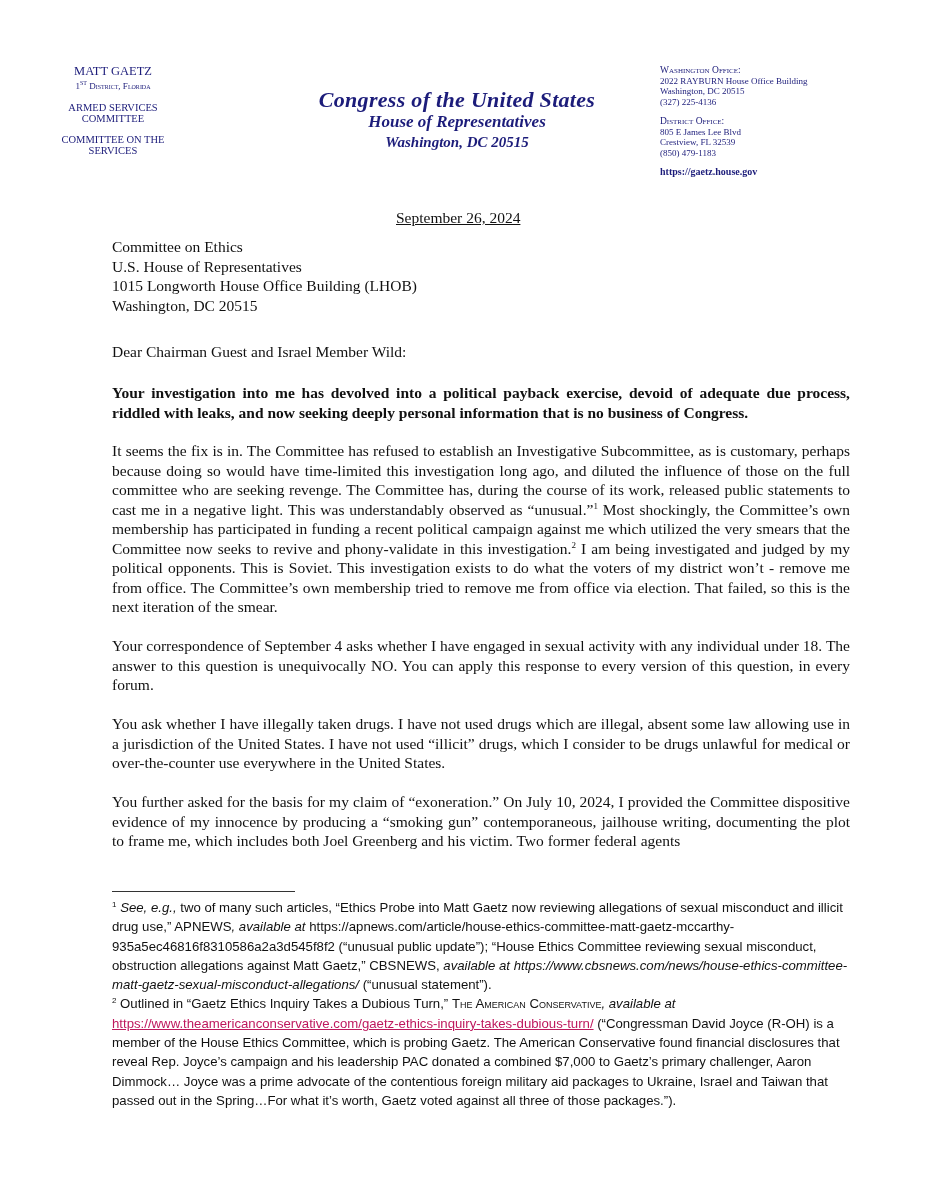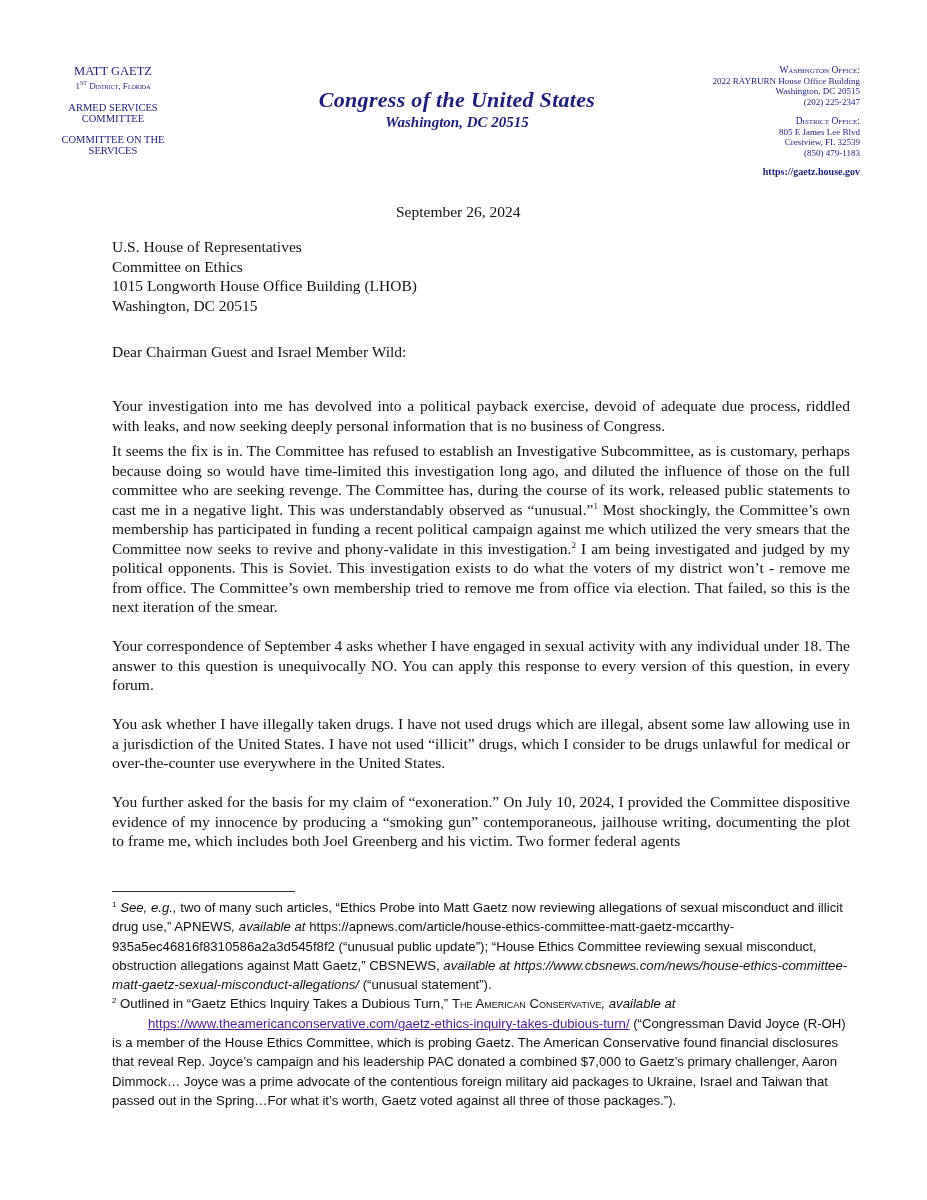--- a/index.html
+++ b/index.html
@@ -13,45 +13,45 @@
   .lh-left .district { font-size: 9px; font-variant: small-caps; }
   .lh-left .district sup { font-size: 6px; }
   .lh-left .gap { height: 10px; }
   .lh-left .committee { font-size: 10.5px; }
 
   .lh-center { position: absolute; left: 282px; top: 88px; width: 350px; text-align: center; font-family: "Liberation Serif", serif; font-weight: bold; color: #1c1c7a; }
   .lh-center .c1 { font-size: 22px; line-height: 24px; letter-spacing: 0.3px; font-style: italic; }
   .lh-center .c2 { font-size: 17px; line-height: 20px; font-style: italic; }
   .lh-center .c3 { font-size: 15px; line-height: 20px; font-style: italic; }
 
-  .lh-right { position: absolute; left: 660px; top: 65px; width: 200px; text-align: right; font-family: "Liberation Serif", serif; font-size: 9px; line-height: 10.5px; color: #1c1c7a; }
+  .lh-right { position: absolute; left: 660px; top: 65px; width: 200px; text-align: left; font-family: "Liberation Serif", serif; font-size: 9px; line-height: 10.5px; color: #1c1c7a; }
   .lh-right .hdr { font-variant: small-caps; font-size: 9.5px; }
   .lh-right .gap { height: 9px; }
   .lh-right .url { font-weight: bold; font-size: 10px; }
 
-  .date { position: absolute; left: 396px; top: 203px; font-size: 15.5px; }
+  .date { position: absolute; left: 396px; top: 209px; font-size: 15.5px; text-decoration: underline; }
 
   .address { position: absolute; left: 112px; top: 237px; font-size: 15.5px; line-height: 19.5px; }
 
   .salutation { position: absolute; left: 112px; top: 343px; font-size: 15.5px; }
 
   .body { position: absolute; left: 112px; width: 738px; font-size: 15.5px; line-height: 19.5px; text-align: justify; }
   .body sup { font-size: 9px; line-height: 0; }
-  .p1 { top: 396px; }
+  .p1 { top: 383px; font-weight: bold; }
   .p2 { top: 441px; }
   .p3 { top: 636px; }
   .p4 { top: 714px; }
   .p5 { top: 792px; }
 
   .fn-rule { position: absolute; left: 112px; top: 891px; width: 183px; height: 1px; background: #333; }
 
   .footnotes { position: absolute; left: 112px; top: 898px; width: 740px; font-size: 13.2px; line-height: 19.3px; }
   .footnotes sup { font-size: 8px; line-height: 0; }
   .footnotes .sc { font-variant: small-caps; text-align: center; }
-  .footnotes a { color: #4c1d95; text-decoration: underline; margin-left: 36px; }
+  .footnotes a { color: #be185d; text-decoration: underline; }
 </style>
 </head>
 <body>
 
 <div class="letterhead">
   <div class="lh-left">
     <div class="name">MATT GAETZ</div>
     <div class="district"><span>1</span><sup>ST</sup><span> District, Florida</span></div>
     <div class="gap"></div>
     <div class="committee">
@@ -60,43 +60,44 @@
     </div>
     <div class="gap"></div>
     <div class="committee">
       <div>COMMITTEE ON THE</div>
       <div>SERVICES</div>
     </div>
   </div>
 
   <div class="lh-center">
     <div class="c1">Congress of the United States</div>
+    <div class="c2">House of Representatives</div>
     <div class="c3">Washington, DC 20515</div>
   </div>
 
   <div class="lh-right">
     <div class="hdr">Washington Office:</div>
     <div>2022 RAYBURN House Office Building</div>
     <div>Washington, DC 20515</div>
-    <div>(202) 225-2347</div>
+    <div>(327) 225-4136</div>
     <div class="gap"></div>
     <div class="hdr">District Office:</div>
     <div>805 E James Lee Blvd</div>
     <div>Crestview, FL 32539</div>
     <div>(850) 479-1183</div>
     <div class="gap"></div>
     <div class="url">https://gaetz.house.gov</div>
   </div>
 </div>
 
 <div class="date serif">September 26, 2024</div>
 
 <div class="address serif">
+  <div>Committee on Ethics</div>
   <div>U.S. House of Representatives</div>
-  <div>Committee on Ethics</div>
   <div>1015 Longworth House Office Building (LHOB)</div>
   <div>Washington, DC  20515</div>
 </div>
 
 <div class="salutation serif">Dear Chairman Guest and Israel Member Wild:</div>
 
 <div class="body serif p1">Your investigation into me has devolved into a political payback exercise, devoid of adequate due process, riddled with leaks, and now seeking deeply personal information that is no business of Congress.</div>
 
 <div class="body serif p2"><span>It seems the fix is in.  The Committee has refused to establish an Investigative Subcommittee, as is customary, perhaps because doing so would have time-limited this investigation long ago, and diluted the influence of those on the full committee who are seeking revenge.  The Committee has, during the course of its work, released public statements to cast me in a negative light.  This was understandably observed as “unusual.”</span><sup>1</sup><span> Most shockingly, the Committee’s own membership has participated in funding a recent political campaign against me which utilized the very smears that the Committee now seeks to revive and phony-validate in this investigation.</span><sup>2</sup><span> I am being investigated and judged by my political opponents.  This is Soviet.  This investigation exists to do what the voters of my district won’t - remove me from office.  The Committee’s own membership tried to remove me from office via election.  That failed, so this is the next iteration of the smear.</span></div>
 

